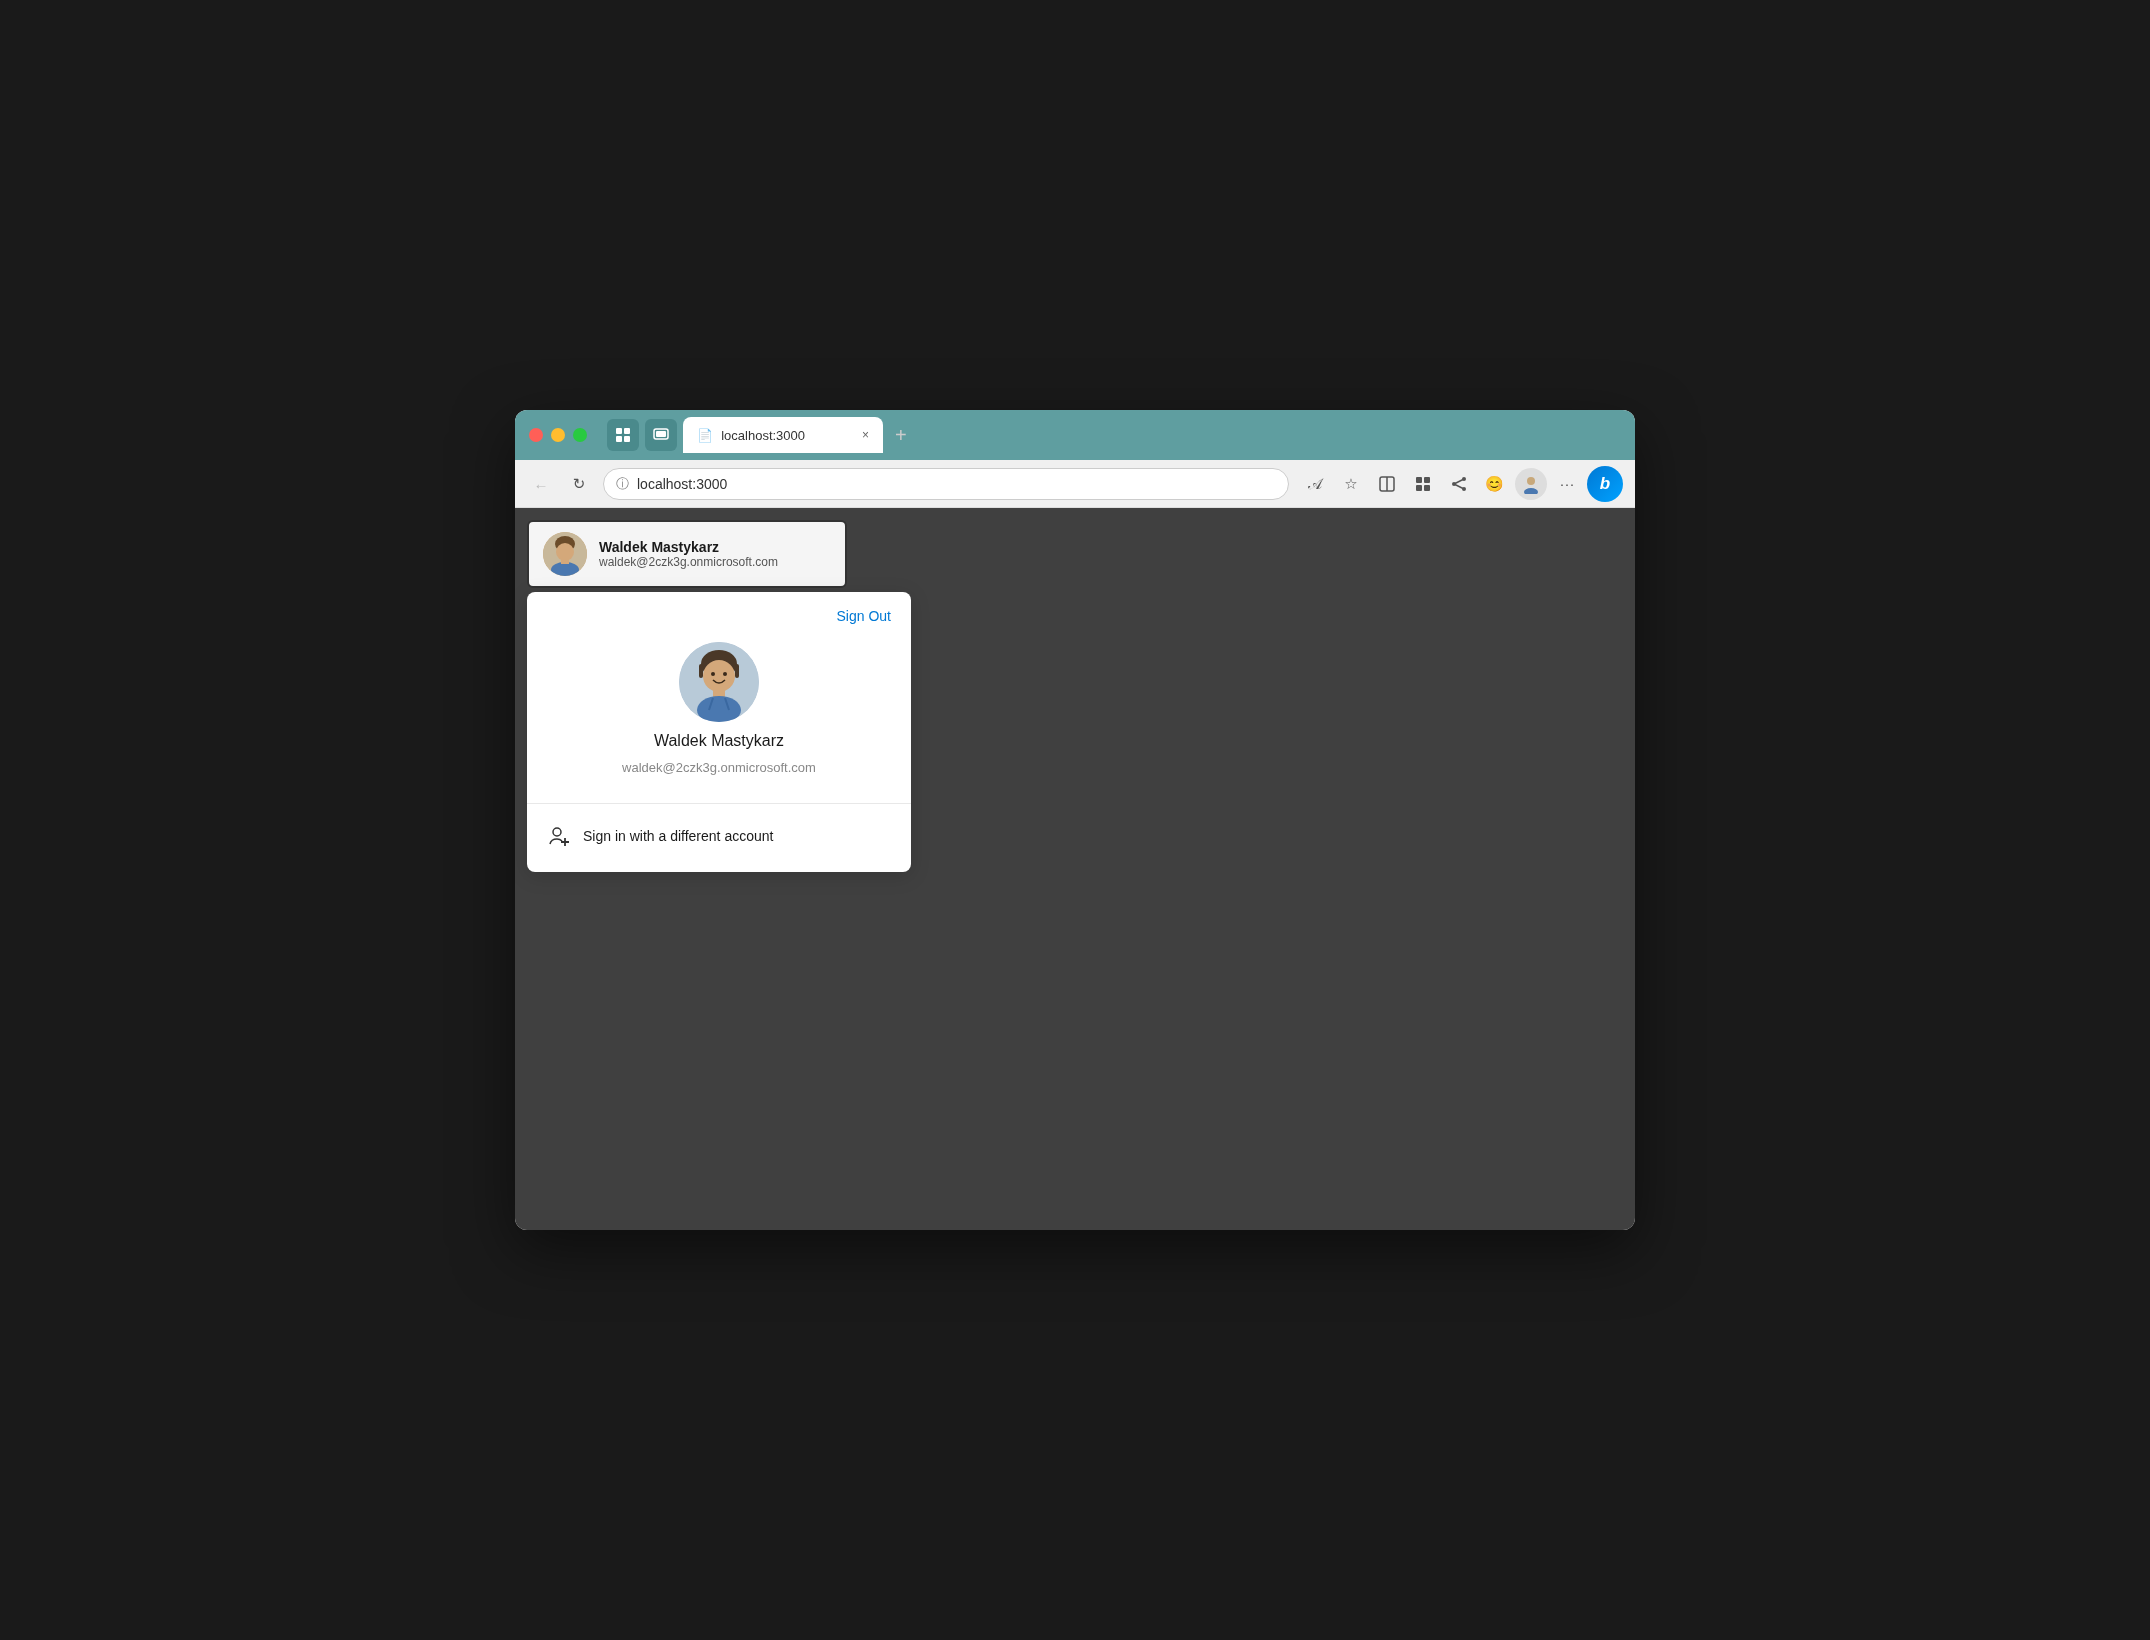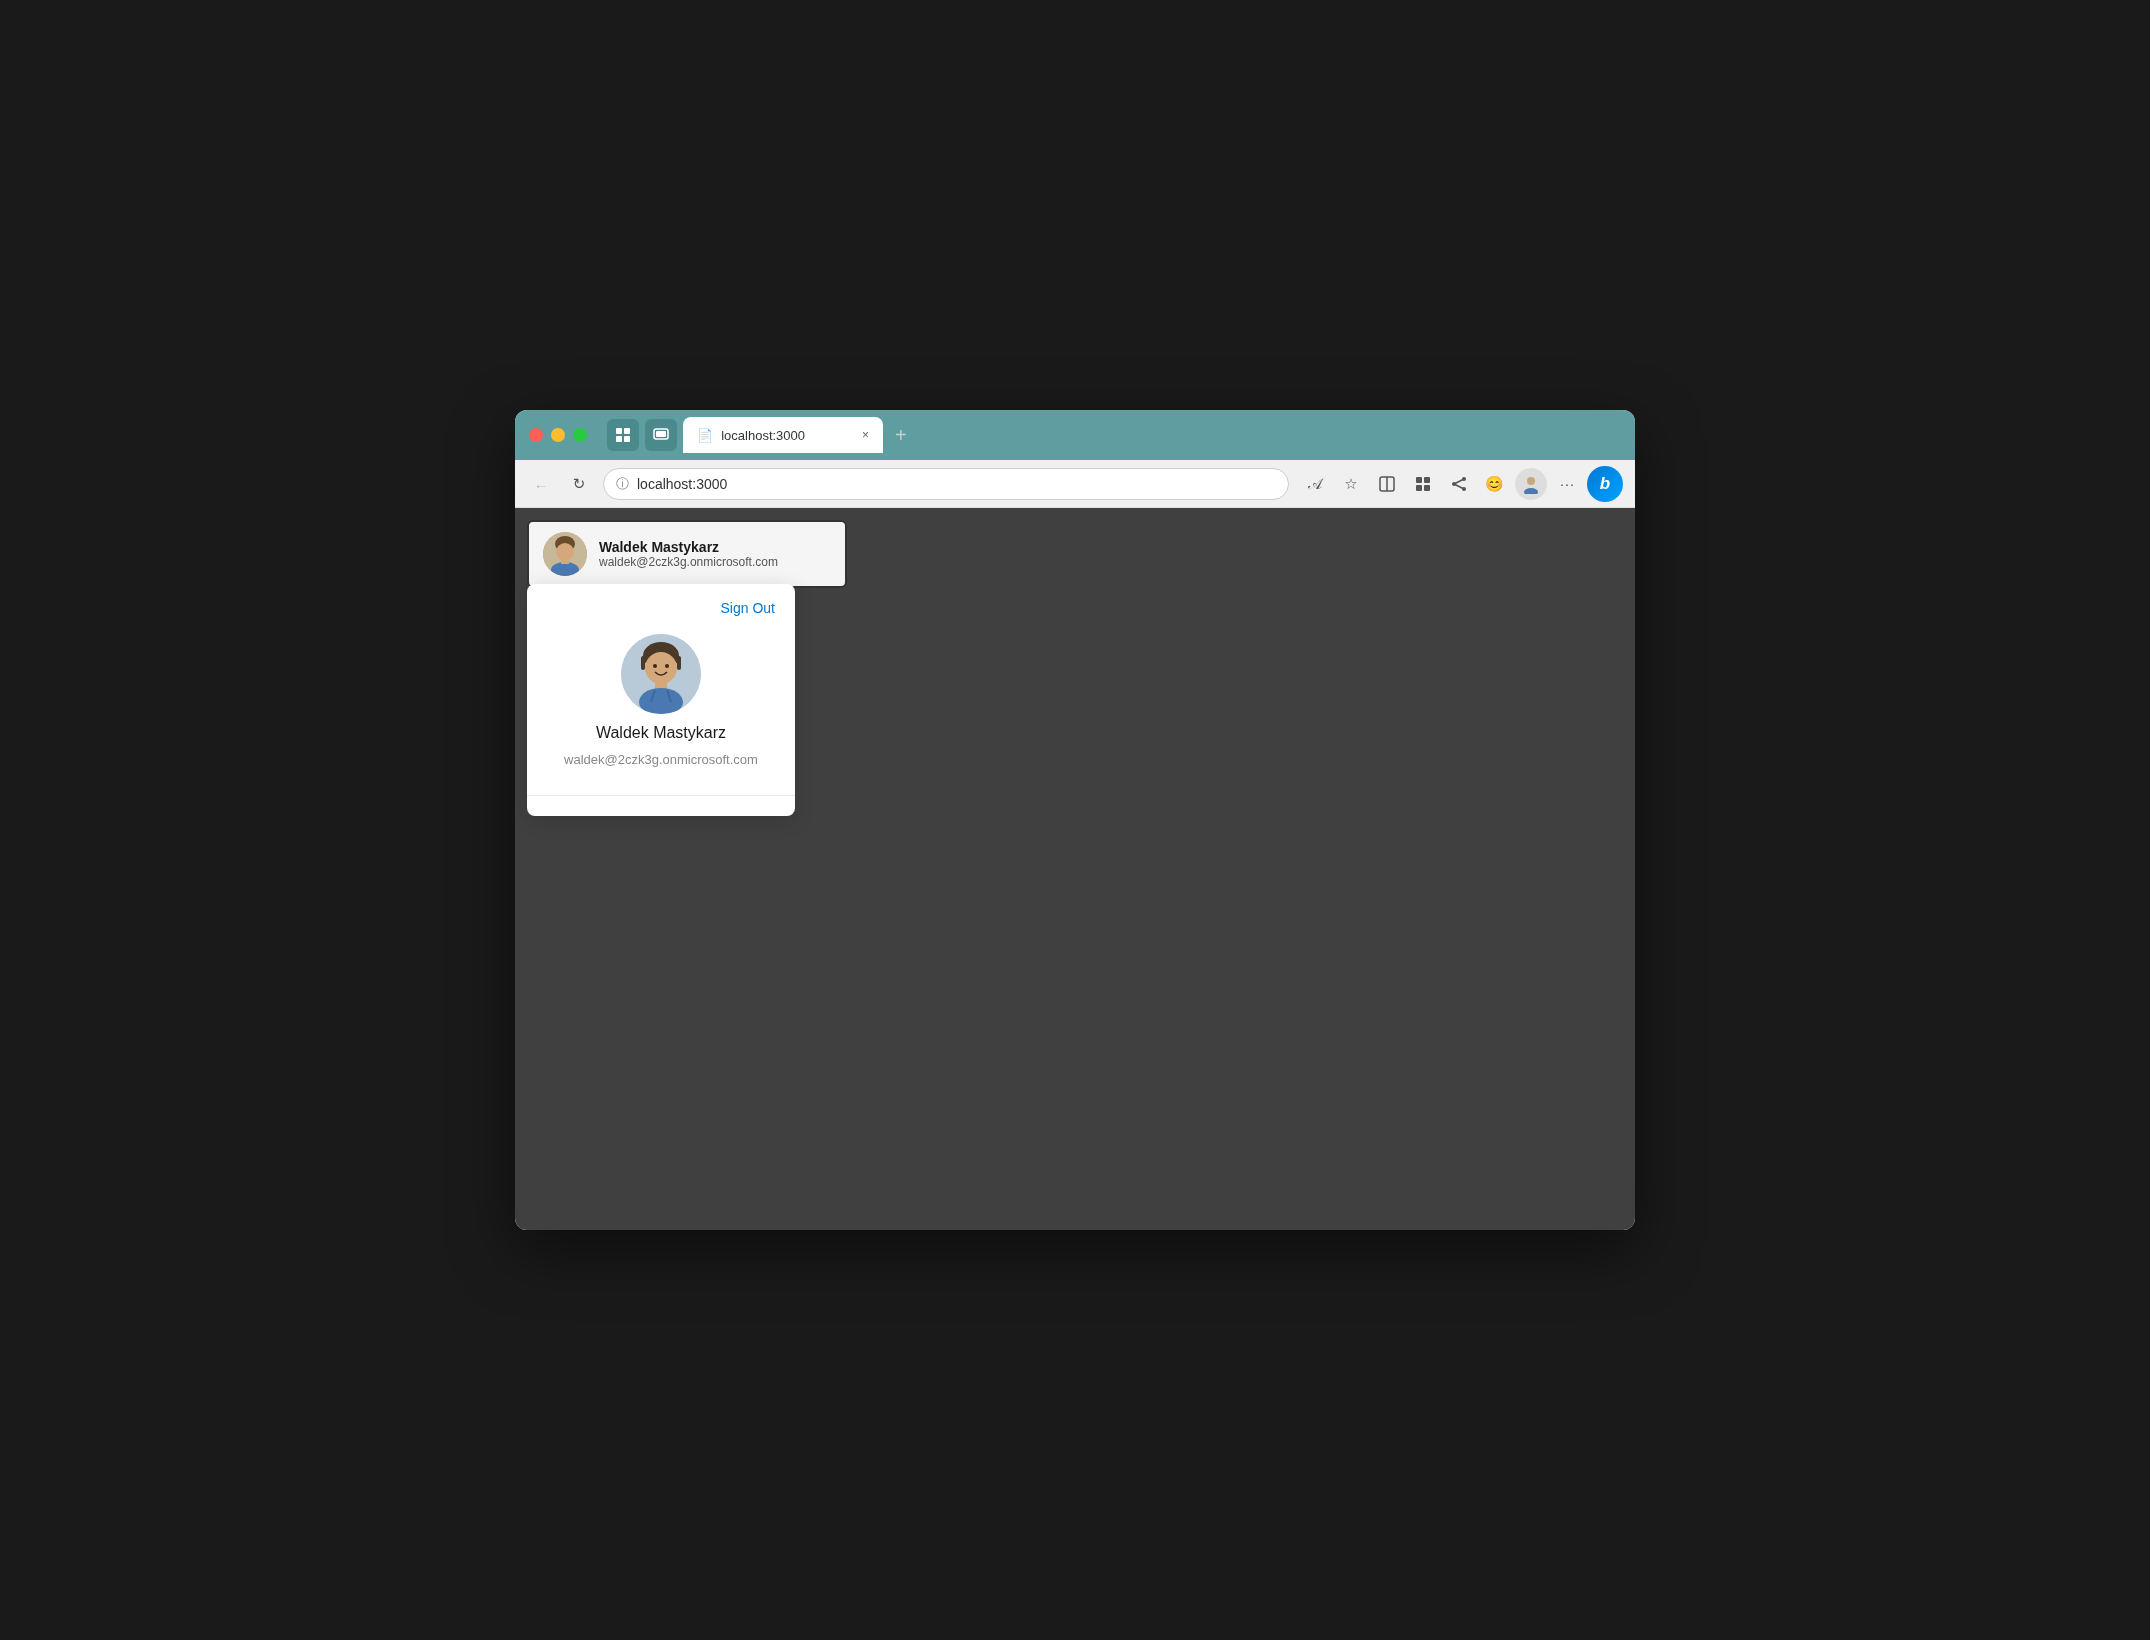--- a/index.html
+++ b/index.html
@@ -261,23 +261,23 @@
     }
 
     .account-header-email {
       font-size: 12px;
       color: #555;
     }
 
     
     .dropdown-panel {
       position: absolute;
-      top: 76px;
+      top: 84px;
       left: 12px;
-      width: 268px;
+      width: 384px;
       background: #ffffff;
       border-radius: 8px;
       box-shadow: 0 4px 20px rgba(0,0,0,0.15);
       padding-bottom: 12px;
       overflow: hidden;
     }
 
     .dropdown-signout-row {
       display: flex;
       justify-content: flex-end;
@@ -494,16 +494,28 @@
 
             <path d="M 34 56 L 30 68 M 46 56 L 50 68" stroke="#3a68a0" stroke-width="2"></path>
           </svg>
         </div>
         <span class="dropdown-name">Waldek Mastykarz</span>
         <span class="dropdown-email">waldek@2czk3g.onmicrosoft.com</span>
       </div>
 
       <div class="dropdown-divider"></div>
 
+      <div class="dropdown-add-account">
+        <span class="add-account-icon">
+          <svg width="20" height="20" viewBox="0 0 20 20">
+
+            <circle cx="8" cy="6" r="4" fill="none" stroke="#333" stroke-width="1.5"></circle>
+            <path d="M 1 18 Q 2 13 8 13 Q 11 13 13 15" stroke="#333" stroke-width="1.5" fill="none"></path>
+            <line x1="16" y1="12" x2="16" y2="20" stroke="#333" stroke-width="1.8"></line>
+            <line x1="12" y1="16" x2="20" y2="16" stroke="#333" stroke-width="1.8"></line>
+          </svg>
+        </span>
+        <span>Sign in with a different account</span>
+      </div>
     </div>
 
   </div>
 </div>
 
 </body></html>

